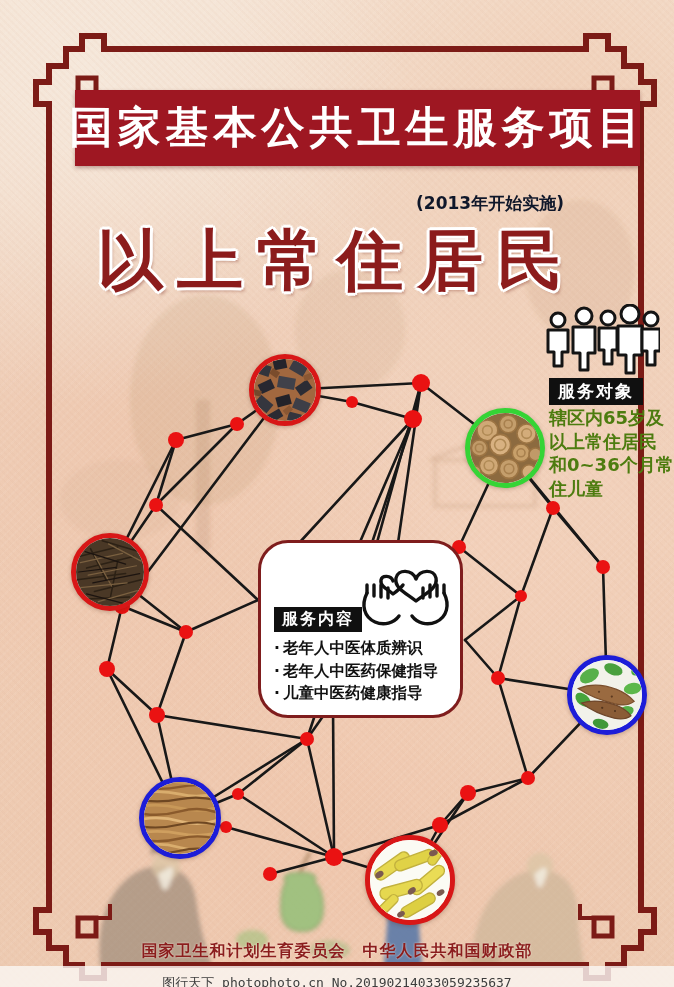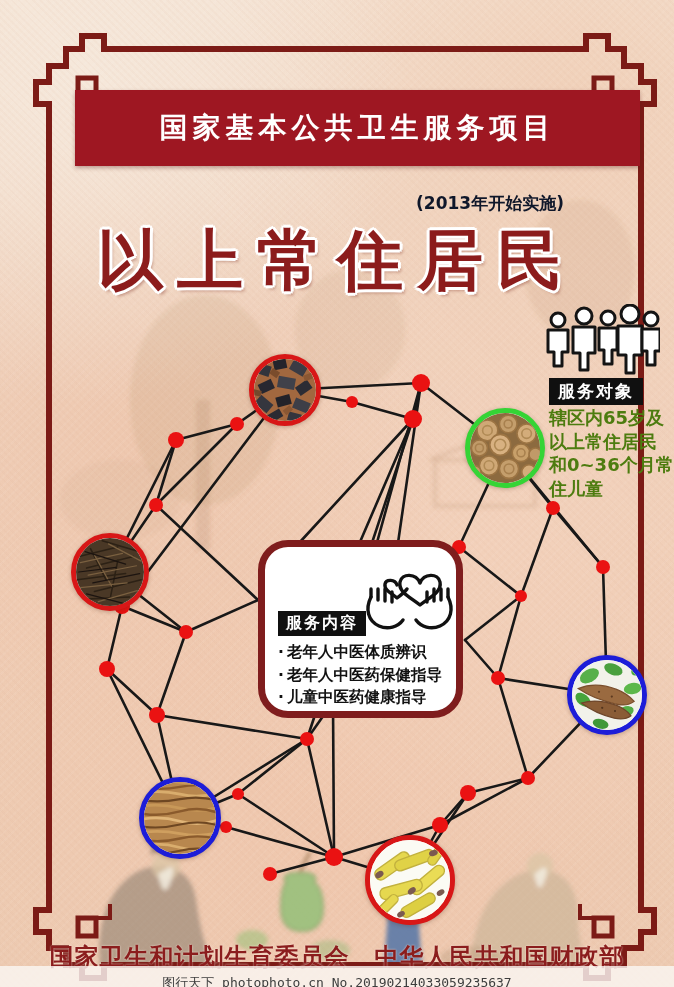--- a/index.html
+++ b/index.html
@@ -18,21 +18,21 @@
   .bg::after{content:"";position:absolute;inset:0;
     background-image:repeating-linear-gradient(45deg, rgba(210,160,135,.06) 0 2px, transparent 2px 5px),
                      repeating-linear-gradient(-45deg, rgba(255,255,255,.05) 0 2px, transparent 2px 6px);}
 
   .bg-art{position:absolute;left:0;top:0;z-index:1;}
   .frame{position:absolute;left:0;top:0;z-index:2;}
 
   .banner{position:absolute;left:75px;top:90px;width:565px;height:76px;z-index:3;
     display:flex;align-items:center;justify-content:center;
     box-shadow:0 2px 4px rgba(90,20,20,.35);}
-  .banner span{color:#ffffff;font-weight:bold;font-size:28px;letter-spacing:5px;white-space:nowrap;}
+  .banner span{color:#ffffff;font-weight:bold;font-size:43px;letter-spacing:5px;white-space:nowrap;}
 
   .subtitle{position:absolute;left:390px;top:192px;width:200px;z-index:3;text-align:center;
     color:#0f172a;font-weight:bold;font-size:17px;}
 
   .main-title{position:absolute;left:57px;top:216px;width:560px;z-index:3;text-align:center;
     font-weight:bold;font-size:66px;letter-spacing:14px;color:#8c1c1c;white-space:nowrap;
     text-shadow:-2px -2px 0 #fff,2px -2px 0 #fff,-2px 2px 0 #fff,2px 2px 0 #fff,0 -3px 0 #fff,0 3px 0 #fff,-3px 0 0 #fff,3px 0 0 #fff,3px 4px 3px rgba(120,40,30,.35);}
 
   .people{position:absolute;left:538px;top:304px;z-index:3;}
 
@@ -41,31 +41,31 @@
   .target-text{position:absolute;left:549px;top:406px;width:96px;z-index:6;color:#4d7c0f;
     font-weight:bold;font-size:18px;line-height:23.5px;white-space:nowrap;}
 
   .network{position:absolute;left:0;top:0;z-index:4;}
 
   .herb-circle{position:absolute;z-index:5;border-radius:50%;border:5px solid #d81717;
     overflow:hidden;box-sizing:border-box;background:#fff;box-shadow:0 1px 4px rgba(80,40,20,.3);}
   .herb-circle svg{position:absolute;left:-5px;top:-5px;}
 
   .content-box{position:absolute;left:258px;top:540px;width:205px;height:178px;z-index:7;
-    background:#ffffff;border:7px solid #7f1d1d;border-radius:30px;box-sizing:border-box;}
+    background:#ffffff;border:3px solid #7f1d1d;border-radius:30px;box-sizing:border-box;}
   .hands{position:absolute;left:92px;top:8px;}
   .content-label{position:absolute;left:13px;top:64px;background:#101010;color:#fff;
     font-weight:bold;font-size:16px;padding:2px 8px;letter-spacing:2px;white-space:nowrap;}
   .content-items{position:absolute;left:10px;top:94px;width:190px;}
   .content-row{display:flex;align-items:baseline;color:#111;font-weight:bold;font-size:15.5px;
     line-height:22.5px;white-space:nowrap;}
   .content-row .bullet{width:12px;text-align:center;flex:0 0 12px;}
 
   .footer{position:absolute;left:0;top:941px;width:674px;z-index:9;text-align:center;
-    color:#8b1d1d;font-weight:bold;font-size:24px;letter-spacing:1px;white-space:nowrap;
+    color:#8b1d1d;font-weight:bold;font-size:16px;letter-spacing:1px;white-space:nowrap;
     text-shadow:0 0 2px rgba(255,245,235,.8);}
 
   .wm-bar{position:absolute;left:0;top:966px;width:674px;height:34px;z-index:10;
     background:rgba(250,247,243,.82);display:flex;align-items:center;justify-content:center;}
   .wm-bar span{color:#3d3d3d;font-size:13px;font-family:"DejaVu Sans Mono","Liberation Mono",monospace;white-space:nowrap;}
 </style>
 </head>
 <body>
 
 <div id="poster">

